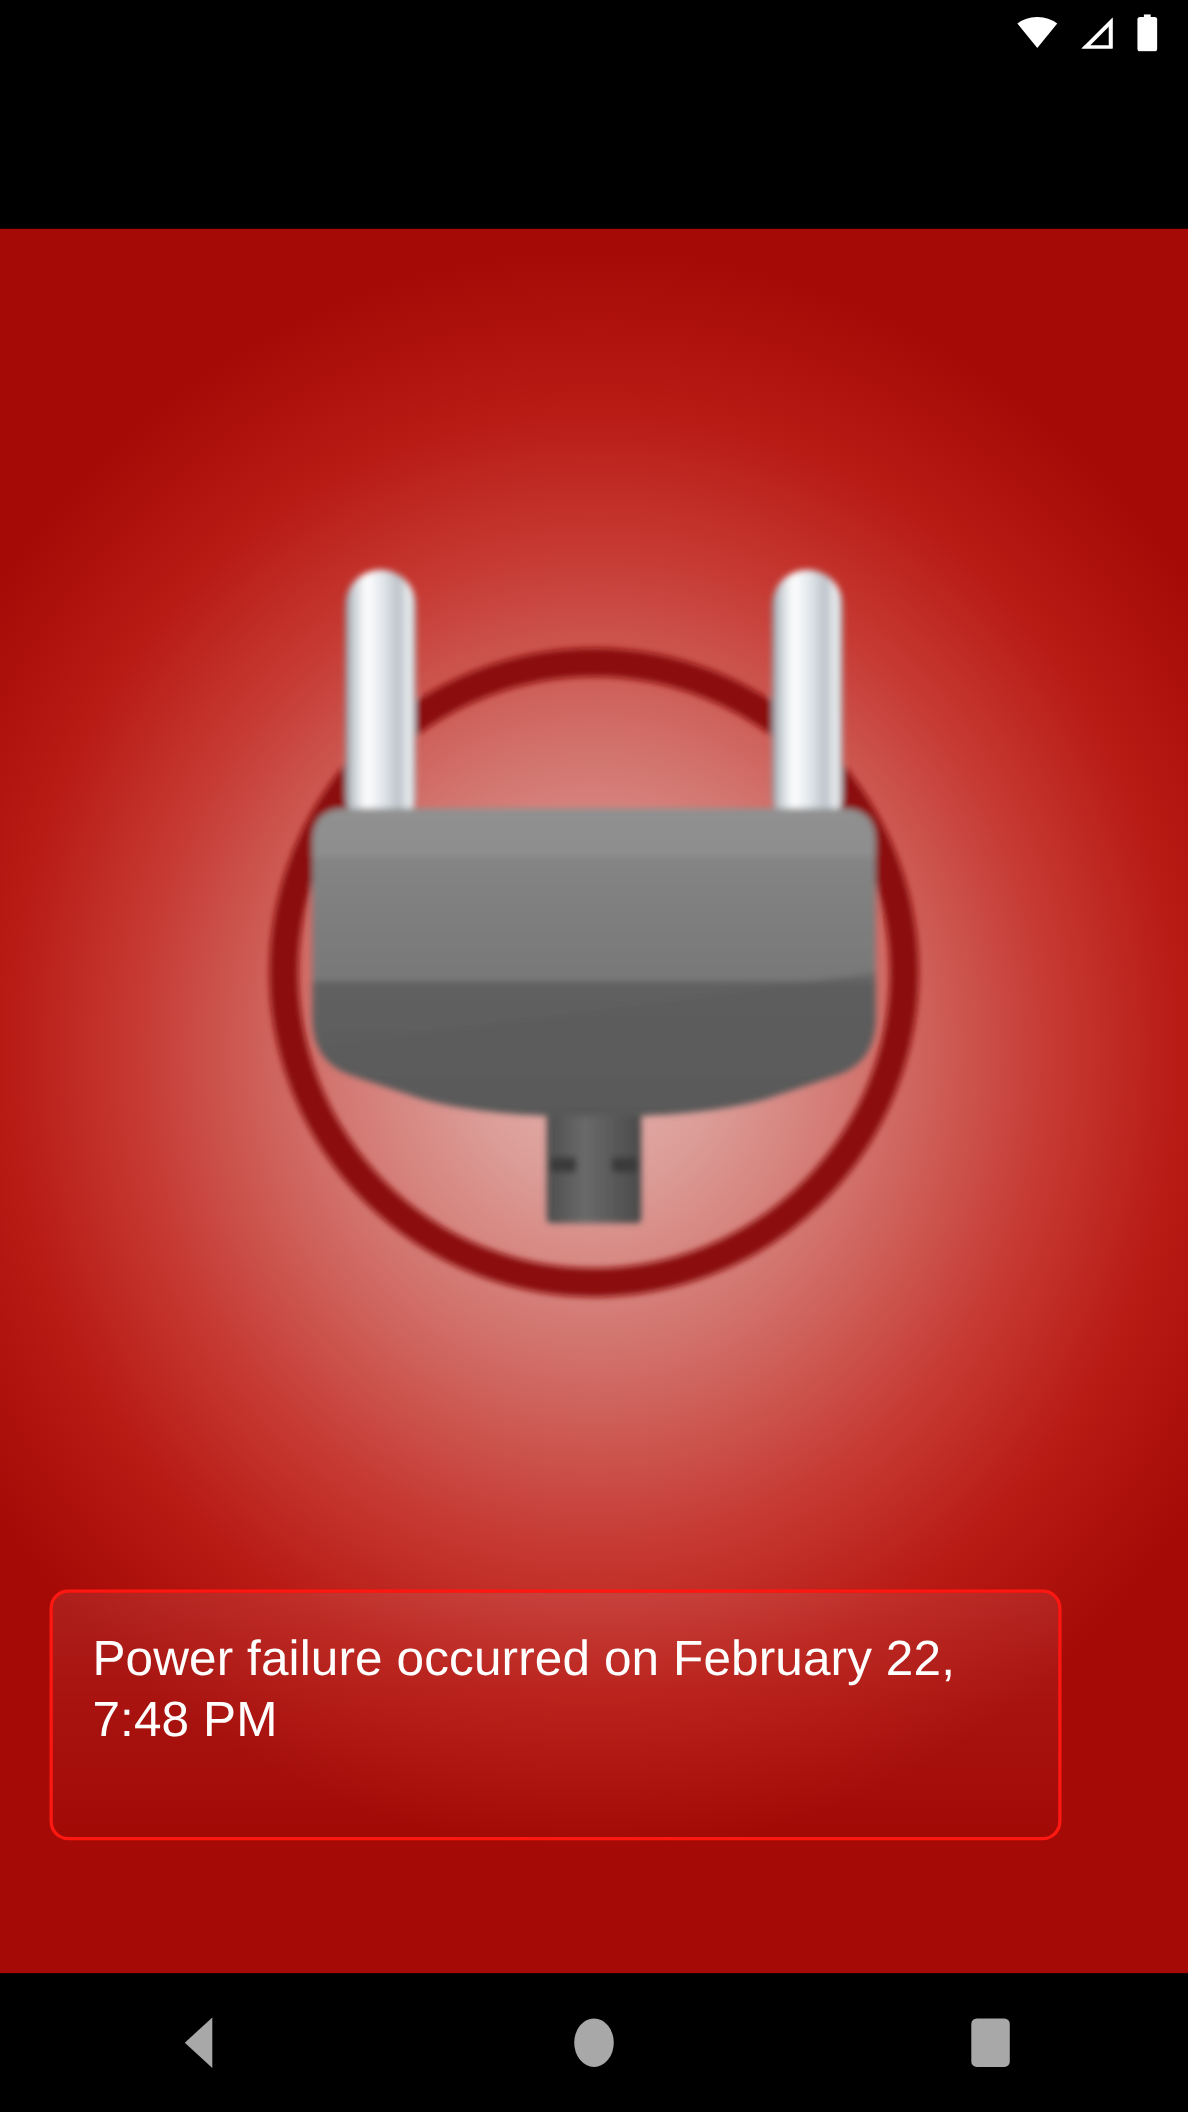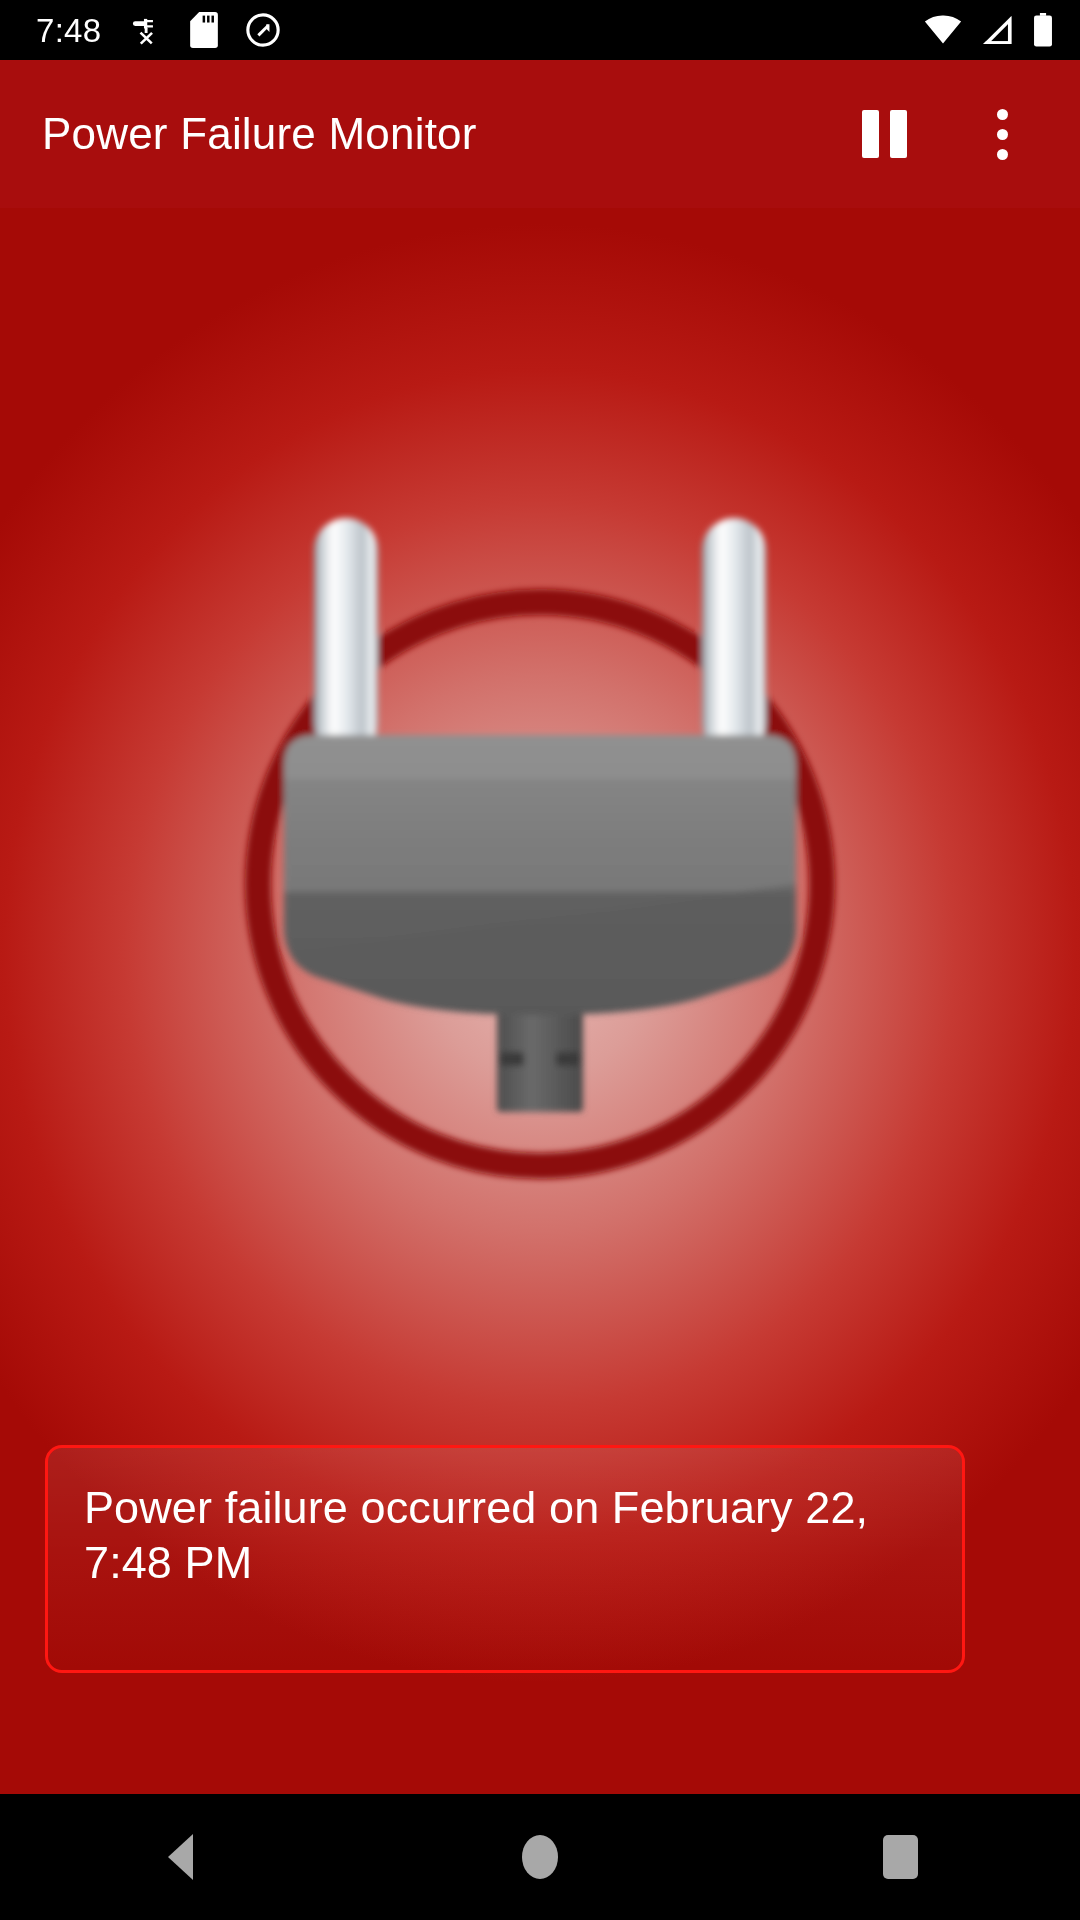--- a/index.html
+++ b/index.html
@@ -191,84 +191,40 @@
     border-radius:5px;
     background:#a8a8a8;
   }
 </style>
 </head>
 <body>
 
 <div id="screen">
 
   <div class="status-bar">
-    <div class="status-left">
-      <div class="status-clock">7:48</div>
-
-      <svg class="sb-icon" width="36" height="36" viewBox="0 0 24 24">
-        <path fill="#ffffff" d="M5.5 6.2h6.3v3.1H5.5a1.6 1.6 0 0 1-1.6-1.6 1.6 1.6 0 0 1 1.6-1.5z"></path>
-        <path fill="#ffffff" d="M11.3 4.6h2.2v6.4h-2.2z"></path>
-        <path fill="#ffffff" d="M13.2 5.4h4.1v1.5h-4.1zM13.2 8.8h4.1v1.5h-4.1z"></path>
-        <path fill="#ffffff" d="M11.8 10.6h1.9v3.4h-1.9z"></path>
-        <path fill="#ffffff" d="M9.6 13.1l7.5 7.2-1.2 1.2-7.5-7.2z"></path>
-        <path fill="#ffffff" d="M16.1 13.4l1.2 1.1-7.5 7.2-1.2-1.2z"></path>
-      </svg>
-
-      <svg class="sb-icon" width="30" height="36" viewBox="0 0 20 26">
-        <path fill="#ffffff" d="M6.5 0H18a2 2 0 0 1 2 2v22a2 2 0 0 1-2 2H2a2 2 0 0 1-2-2V6.6z"></path>
-        <rect x="9" y="2.6" width="1.8" height="5" fill="#000000"></rect>
-        <rect x="12.2" y="2.6" width="1.8" height="5" fill="#000000"></rect>
-        <rect x="15.4" y="2.6" width="1.8" height="5" fill="#000000"></rect>
-      </svg>
-
-      <svg class="sb-icon" width="36" height="36" viewBox="0 0 24 24">
-        <circle cx="12" cy="12" r="10.1" fill="none" stroke="#ffffff" stroke-width="2.1"></circle>
-        <path fill="#ffffff" d="M8.2 14.9l6.6-6.6 1.4 1.4-6.6 6.6z"></path>
-        <path fill="#ffffff" d="M14.2 8.2h2.1v5.1l-2.1-2.1z"></path>
-      </svg>
-    </div>
 
     <div class="status-right">
       <svg class="sb-icon" width="38" height="30" viewBox="0 0 26 20">
         <path fill="#ffffff" d="M13 19.3 0.6 4.1A19.6 19.6 0 0 1 13 0a19.6 19.6 0 0 1 12.4 4.1z"></path>
       </svg>
 
       <svg class="sb-icon" width="34" height="30" viewBox="0 0 22 20">
         <path fill="#ffffff" d="M20.6 0.6v18.8H1.8z"></path>
         <path fill="#000000" d="M18.6 5.9v11.6h-11.6z"></path>
         <path fill="#ffffff" d="M20.6 0.6v18.8h-2.3V5.1z"></path>
         <path fill="#ffffff" d="M1.8 19.4h16.5v-1.9H3.7z"></path>
       </svg>
 
       <svg class="sb-icon" width="22" height="34" viewBox="0 0 14 22">
         <path fill="#ffffff" d="M5 0h4v1.8H5z"></path>
         <rect x="1.2" y="1.6" width="11.6" height="20.1" rx="1.5" fill="#ffffff"></rect>
       </svg>
     </div>
   </div>
 
-  <div class="app-bar">
-    <div class="app-title">Power Failure Monitor</div>
-
-    <div class="app-actions">
-      <div class="action-btn">
-        <div class="pause-icon">
-          <span></span>
-            <span></span>
-        </div>
-      </div>
-      <div class="action-btn">
-        <div class="dots-icon">
-          <span></span>
-            <span></span>
-            <span></span>
-        </div>
-      </div>
-    </div>
-  </div>
 
   <div class="content">
 
     <div class="plug-stage">
       <svg class="plug-svg" viewBox="0 0 732 730">
         <defs>
           <linearGradient id="prongGrad" x1="0" y1="0" x2="1" y2="0">
             <stop offset="0%" stop-color="#8e979e"></stop>
             <stop offset="11%" stop-color="#c8ced3"></stop>
             <stop offset="30%" stop-color="#ffffff"></stop>

